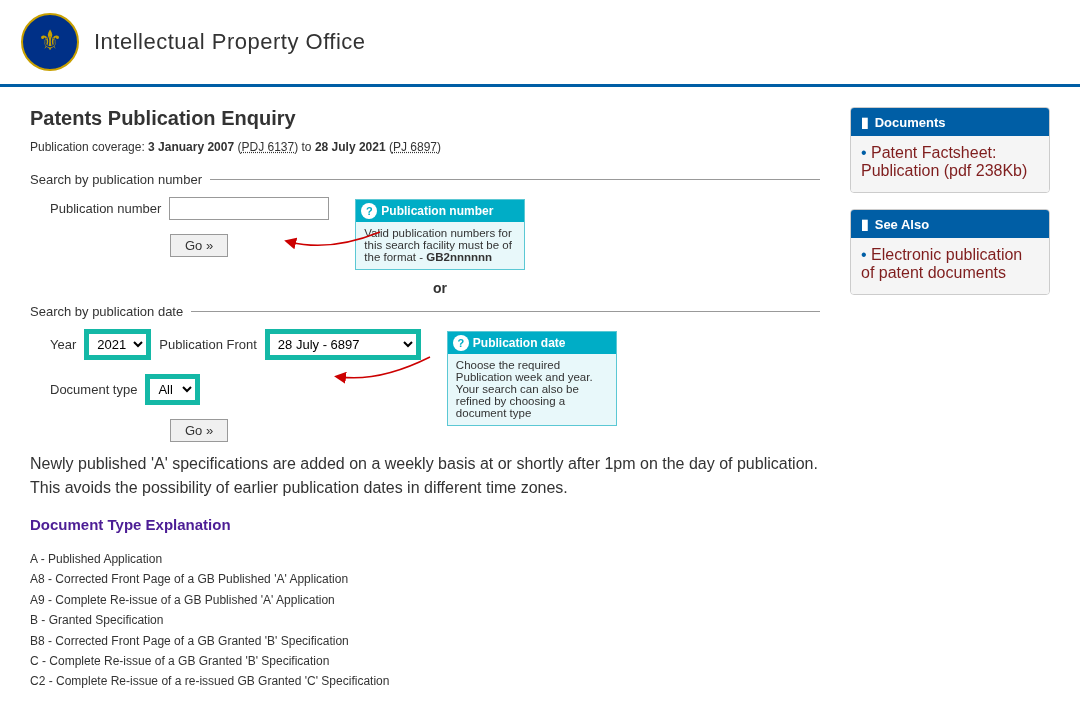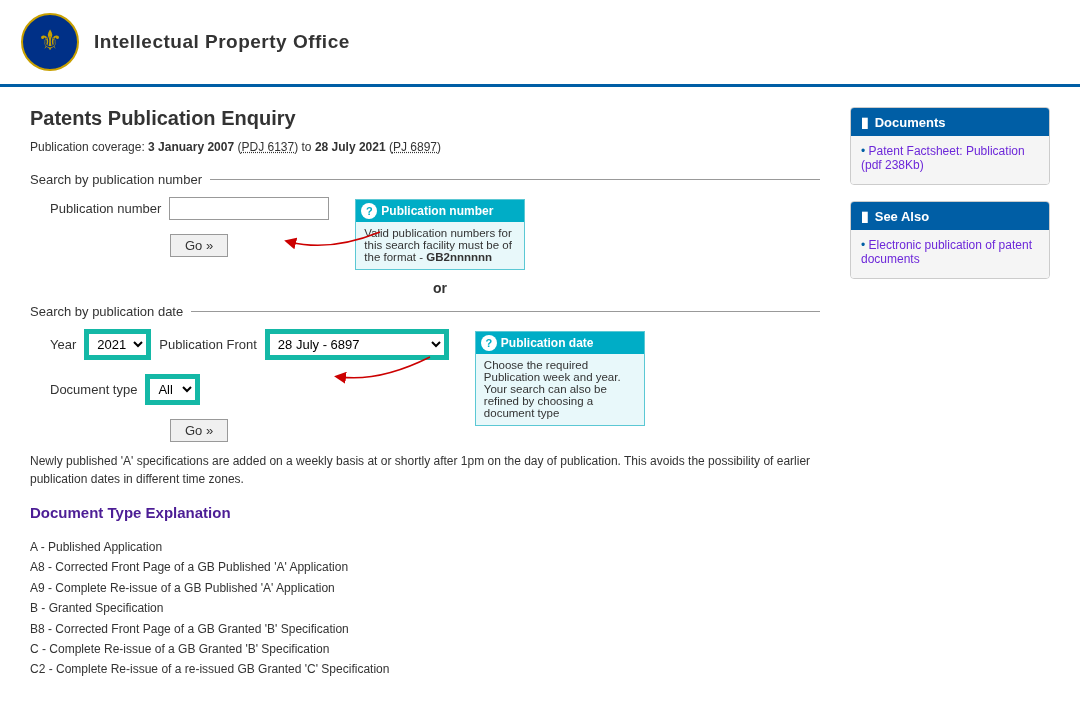--- a/index.html
+++ b/index.html
@@ -20,22 +20,22 @@
       align-items: center;
       padding: 12px 20px 12px 20px;
       border-bottom: 3px solid #005ea5;
     }
     .header-logo {
       width: 60px;
       height: 60px;
       margin-right: 14px;
     }
     .header-title {
-      font-size: 19px;
-      font-weight: bold;
+      font-size: 22px;
+      font-weight: normal;
       color: #333;
       letter-spacing: 0.5px;
     }
     
     .main-content {
       padding: 20px 30px;
       display: flex;
       gap: 30px;
     }
     .left-panel {
@@ -172,33 +172,33 @@
     }
     .panel-box-header .bookmark-icon {
       color: #fff;
       font-size: 14px;
     }
     .panel-box-body {
       padding: 8px 10px;
       background: #f5f5f5;
     }
     .panel-link {
-      color: #6d28d9;
+      color: #7f1d1d;
       text-decoration: none;
-      font-size: 12px;
+      font-size: 16px;
       display: block;
       margin-bottom: 4px;
     }
     .panel-link:before {
       content: "• ";
       color: #005ea5;
     }
     
     .info-text {
-      font-size: 12px;
+      font-size: 16px;
       color: #333;
       line-height: 1.5;
       margin-top: 10px;
       margin-bottom: 16px;
     }
     
     .doc-type-heading {
       font-size: 15px;
       font-weight: bold;
       color: #4c1d95;
@@ -297,21 +297,21 @@
           <div class="fields-col">
             <div class="search-row">
               <label class="field-label">Year</label>
               <select>
                 <option>2021</option>
                 <option>2020</option>
                 <option>2019</option>
                 <option>2018</option>
               </select>
               <label class="field-label">Publication Front</label>
-              <select style="width:184px;">
+              <select style="width:156px;">
                 <option>28 July - 6897</option>
                 <option>21 July - 6896</option>
                 <option>14 July - 6895</option>
               </select>
             </div>
             <div class="search-row">
               <label class="field-label">Document type</label>
               <select>
                 <option>All</option>
                 <option>A</option>

